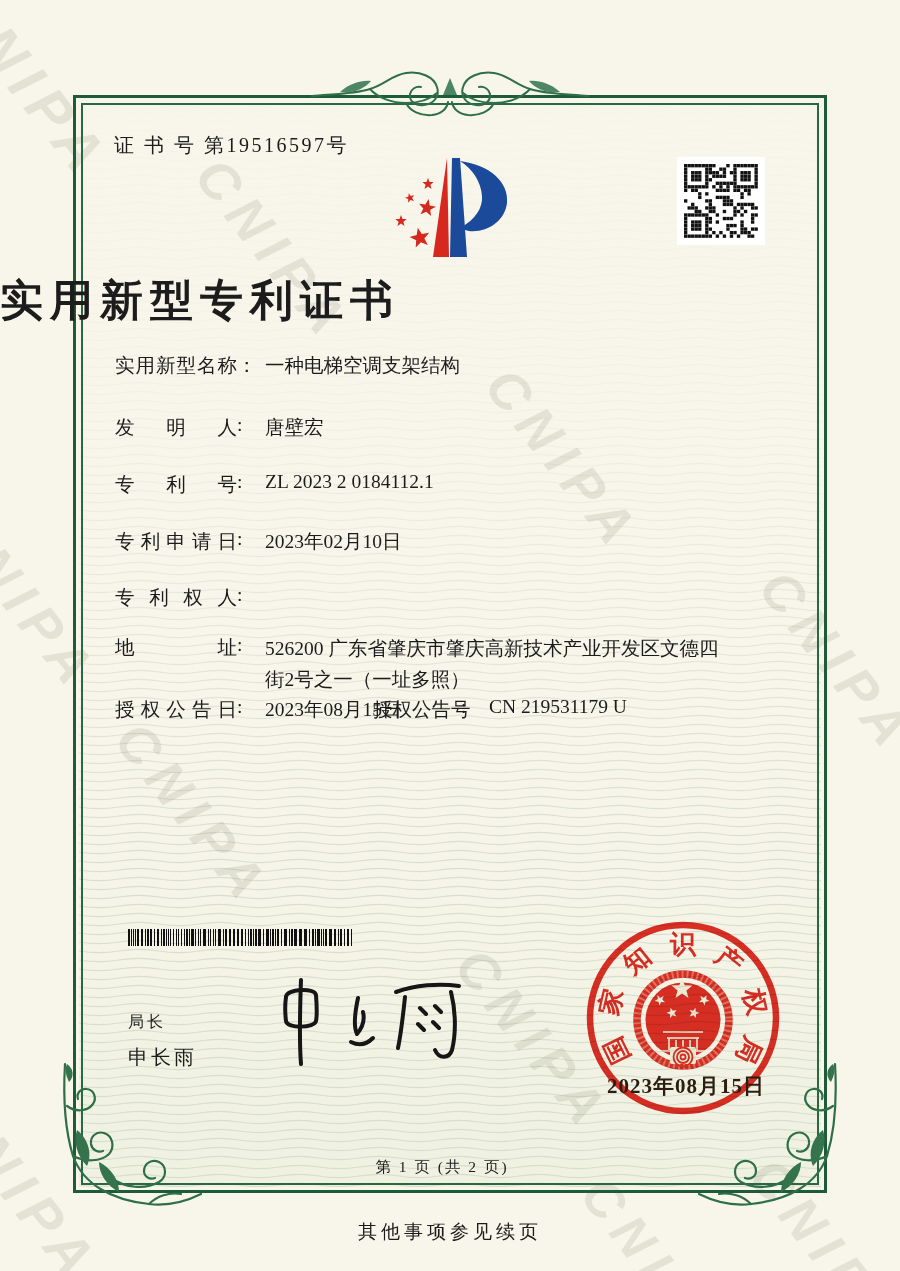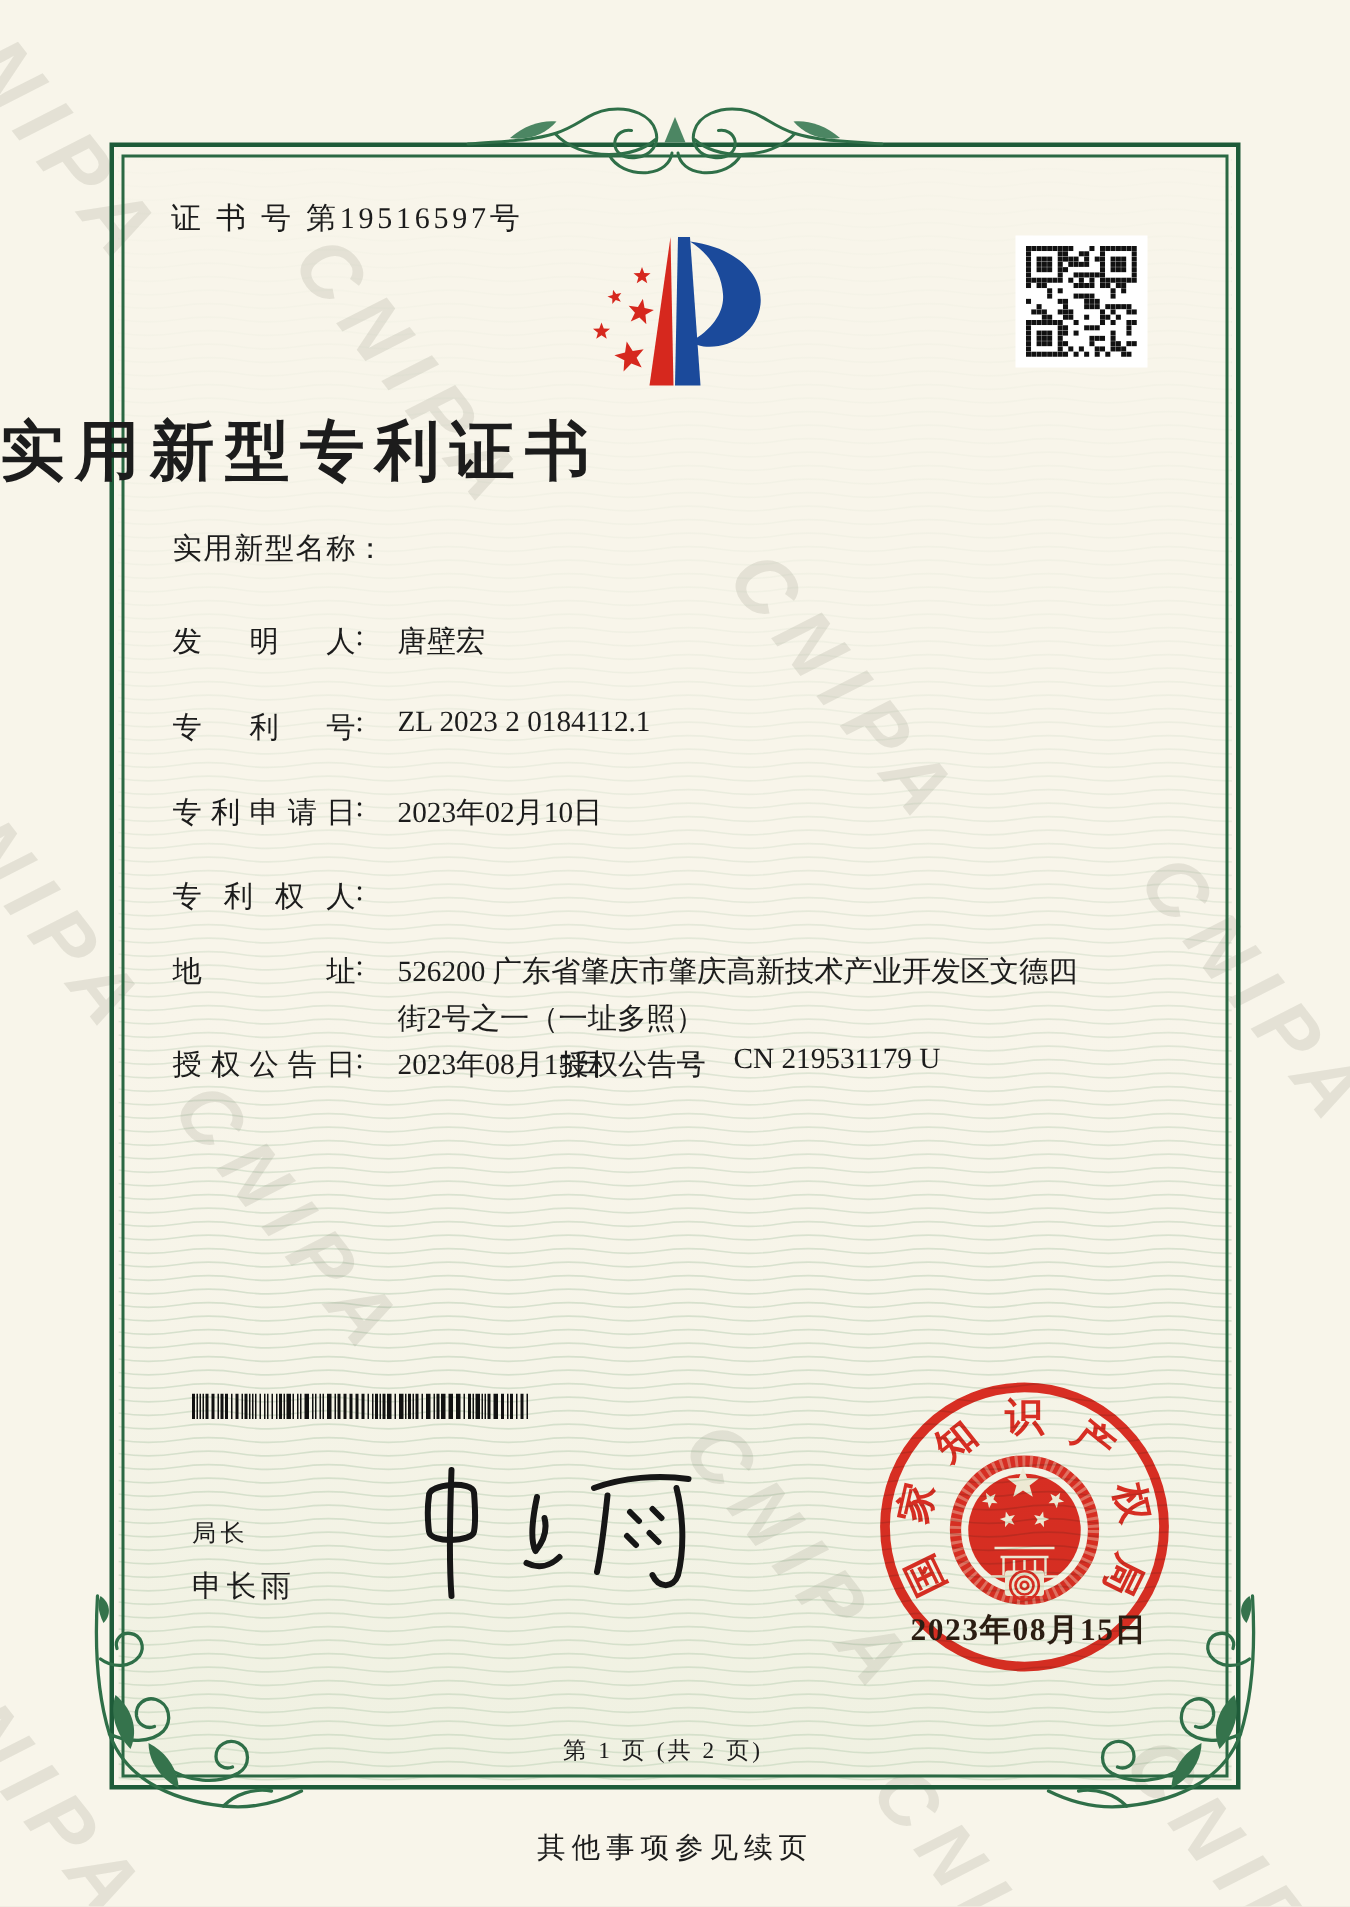--- a/index.html
+++ b/index.html
@@ -490,20 +490,21 @@
   <div class="row" style="top:352px;">
     <span class="jlabel">
         <span>实</span>
         <span>用</span>
         <span>新</span>
         <span>型</span>
         <span>名</span>
         <span>称</span>
       </span>
     <span class="colon">：</span>
+    <span class="value">一种电梯空调支架结构</span>
   </div>
   <div class="row" style="top:414px;">
     <span class="jlabel">
         <span>发</span>
         <span>明</span>
         <span>人</span>
       </span>
     <span class="colon">:</span>
     <span class="value">唐壁宏</span>
   </div>

